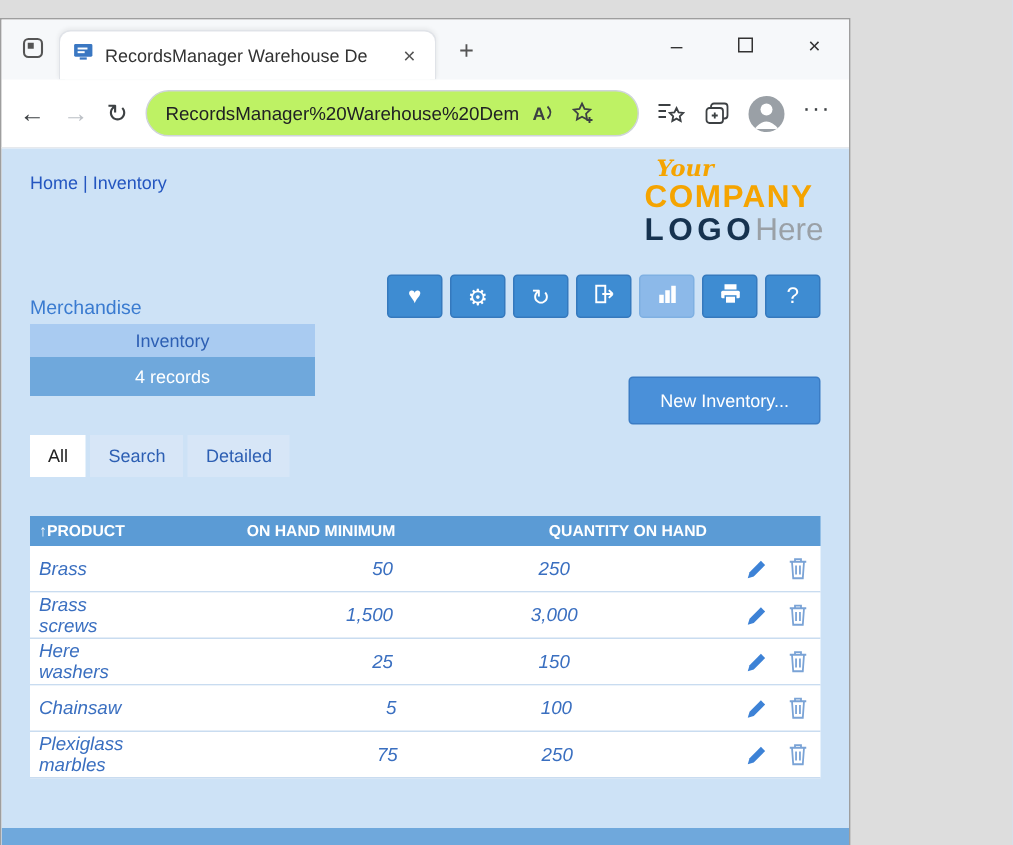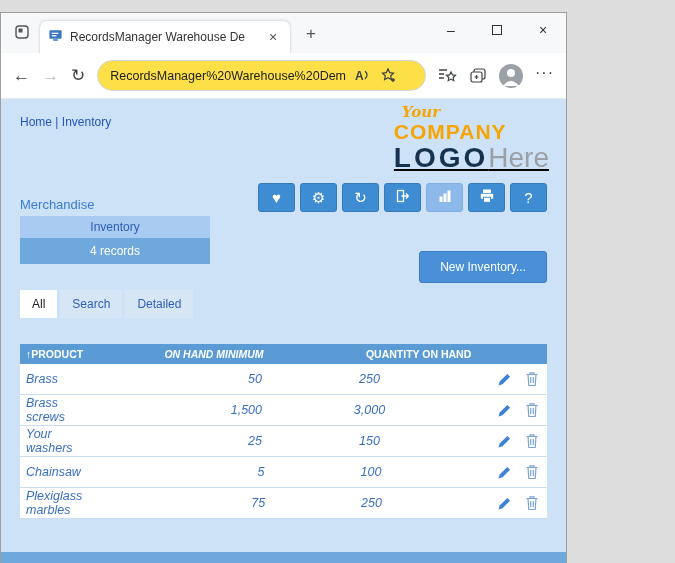--- a/index.html
+++ b/index.html
@@ -24,41 +24,41 @@
   .win-controls { position: absolute; right: 0; top: 0; height: 34px; display: flex; }
   .win-btn { width: 46px; height: 34px; display: flex; align-items: center; justify-content: center;
              font-size: 14px; color: #333; cursor: pointer; }
   .maximize-box { width: 10px; height: 10px; border: 1.2px solid #333; }
 
   
   .navbar { height: 46px; min-height: 46px; background: #fff; display: flex; align-items: center;
             padding: 0 12px; gap: 12px; border-bottom: 1px solid #e6e9ed; }
   .nav-icon { font-size: 17px; color: #3c4043; cursor: pointer; line-height: 1; }
   .nav-icon.disabled { color: #bcc0c6; }
-  .addressbar { flex: 1; height: 31px; border: 1px solid #cfd4da; border-radius: 16px; background: #fde047;
+  .addressbar { flex: 1; height: 31px; border: 1px solid #cfd4da; border-radius: 16px; background: #bef264;
                 display: flex; align-items: center; padding: 0 12px; gap: 9px; min-width: 0; }
   .address-text { font-size: 12.5px; color: #202124; white-space: nowrap; overflow: hidden; }
   .read-aloud { display: flex; align-items: flex-start; font-size: 12px; font-weight: bold;
                 color: #3c4043; cursor: pointer; }
   .chrome-ico { display: flex; align-items: center; justify-content: center; cursor: pointer; }
   .avatar { width: 24px; height: 24px; border-radius: 50%; background: #9aa0a6; overflow: hidden;
             display: flex; align-items: center; justify-content: center; cursor: pointer; }
   .ellipsis { font-size: 16px; color: #3c4043; letter-spacing: 1px; cursor: pointer; padding-bottom: 6px; }
 
   
   .page { flex: 1; background: #cde2f6; position: relative; padding: 0 19px; overflow: hidden; }
   .breadcrumb { padding-top: 16px; font-size: 12px; color: #2456c0; }
   .breadcrumb span { cursor: pointer; }
   .crumb-sep { cursor: default !important; }
 
   .logo { position: absolute; top: 6px; right: 17px; line-height: 1.05; }
   .logo-your { font-family: "DejaVu Serif", serif; font-style: italic; font-weight: bold;
                color: #f5a400; font-size: 15px; margin-left: 8px; }
   .logo-company { color: #f5a400; font-size: 21px; font-weight: 800; letter-spacing: 1px; }
-  .logo-row3 { font-size: 28px; letter-spacing: 0; text-decoration: underline; }
+  .logo-row3 { font-size: 21px; letter-spacing: 0; }
   .logo-logo { color: #16324f; font-weight: 800; letter-spacing: 3px; }
   .logo-here { color: #9aa0a6; font-weight: 400; }
 
   .head-row { margin-top: 54px; display: flex; justify-content: space-between; align-items: flex-end; gap: 13px; }
   .section-label { color: #3a7bd0; font-size: 13px; }
   .toolbar { display: flex; gap: 5px; }
   .tbtn { width: 37px; height: 29px; background: #3e8cd2; border: 1px solid #3579bd; border-radius: 3px;
           display: flex; align-items: center; justify-content: center; color: #fff; font-size: 15px;
           cursor: pointer; }
   .tbtn.disabled { background: #8cb9e9; border-color: #7fb0e2; cursor: default; }
@@ -75,21 +75,21 @@
   .filters { margin-top: 26px; display: flex; gap: 3px; }
   .fbtn { height: 28px; display: flex; align-items: center; justify-content: center; font-size: 12px;
           padding: 0 12px; cursor: pointer; }
   .fbtn.active { background: #fff; color: #222; }
   .fbtn.idle { background: #d7e6f7; color: #2d5fb3; }
 
   .table { margin-top: 26px; }
   .thead { display: flex; align-items: center; background: #5b9bd5; height: 20px; color: #fff;
            font-size: 10.5px; font-weight: bold; gap: 12px; }
   .th-product { flex: 1; padding-left: 6px; }
-  .th-min { width: 185px; text-align: right; font-style: italic; }
+  .th-min { width: 185px; text-align: right; }
   .th-qty { width: 215px; text-align: right; }
   .th-actions { width: 70px; }
   .trow { display: flex; align-items: center; background: #fff; height: 31px;
           border-bottom: 1px solid #c9dcf0; font-size: 12.5px; font-style: italic; color: #3a6fc0; }
   .td-product { flex: 1; padding-left: 6px; cursor: pointer; }
   .td-min { width: 185px; text-align: right; }
   .td-qty { width: 215px; text-align: center; }
   .td-actions { width: 70px; display: flex; align-items: center; justify-content: flex-end;
                 gap: 13px; padding-right: 8px; }
   .row-icon { cursor: pointer; display: flex; align-items: center; }
@@ -275,21 +275,21 @@
             </span>
           <span class="row-icon">
               <svg width="14" height="16" viewBox="0 0 14 16">
                 <path d="M1.5 3.5 h11 M5 3.5 V1.8 h4 v1.7 M3 3.5 l0.8 11 h6.4 l0.8 -11 M5.7 6 v6 M8.3 6 v6" fill="none" stroke="#7aa3d6" stroke-width="1.2"></path>
               </svg>
             </span>
         </span>
       </div>
 
       <div class="trow">
-        <span class="td-product">Your washers</span>
+        <span class="td-product">Here washers</span>
         <span class="td-min">25</span>
         <span class="td-qty">150</span>
         <span class="td-actions">
           <span class="row-icon">
               <svg width="15" height="15" viewBox="0 0 15 15">
                 <path d="M1.5 13.5 l1.2 -4 7.6 -7.6 2.8 2.8 -7.6 7.6 z" fill="#3d82d6"></path>
               </svg>
             </span>
           <span class="row-icon">
               <svg width="14" height="16" viewBox="0 0 14 16">

